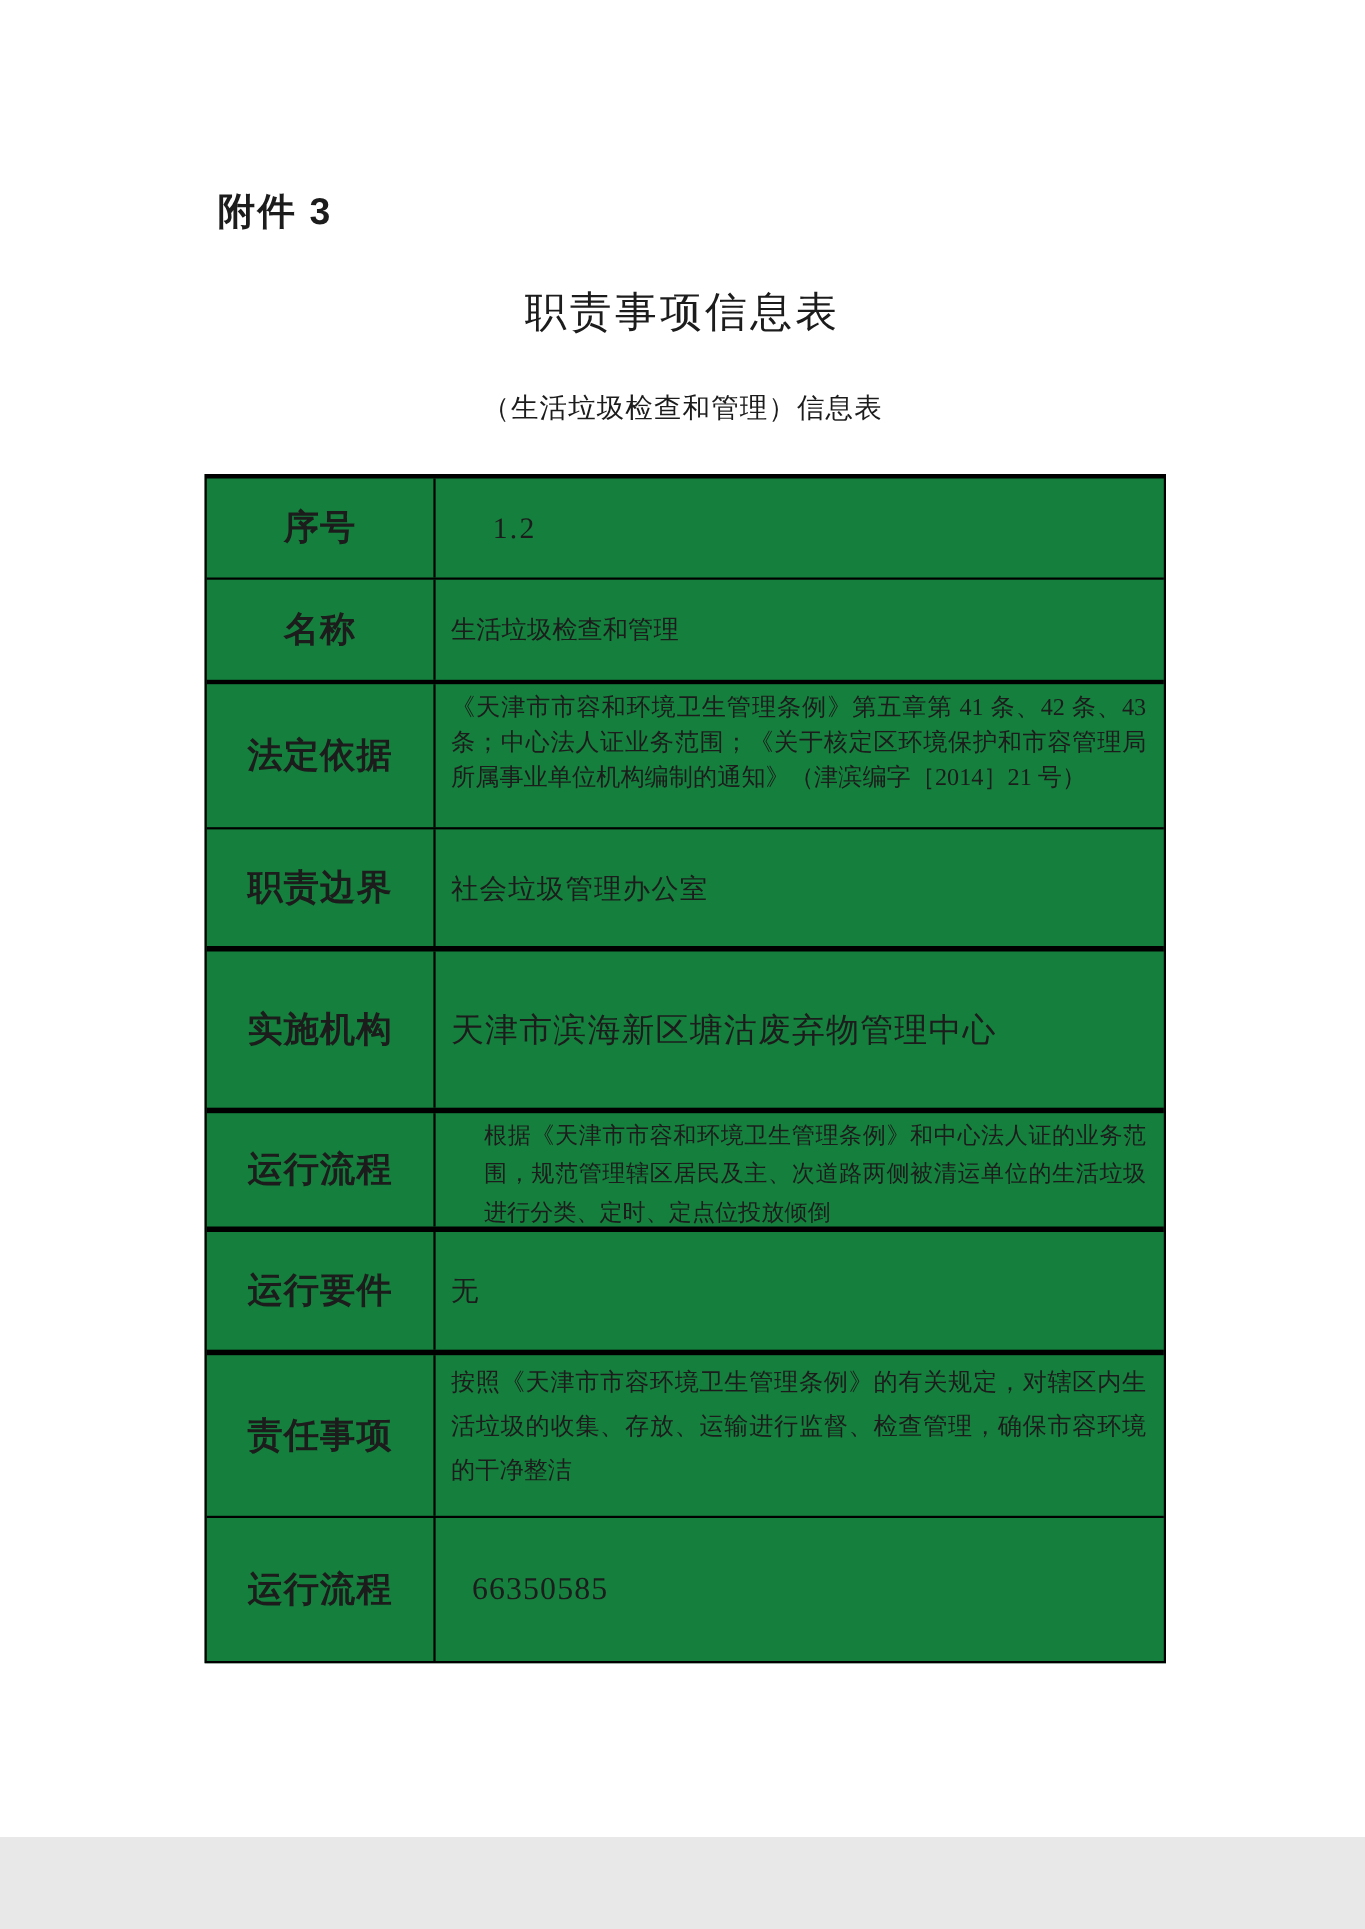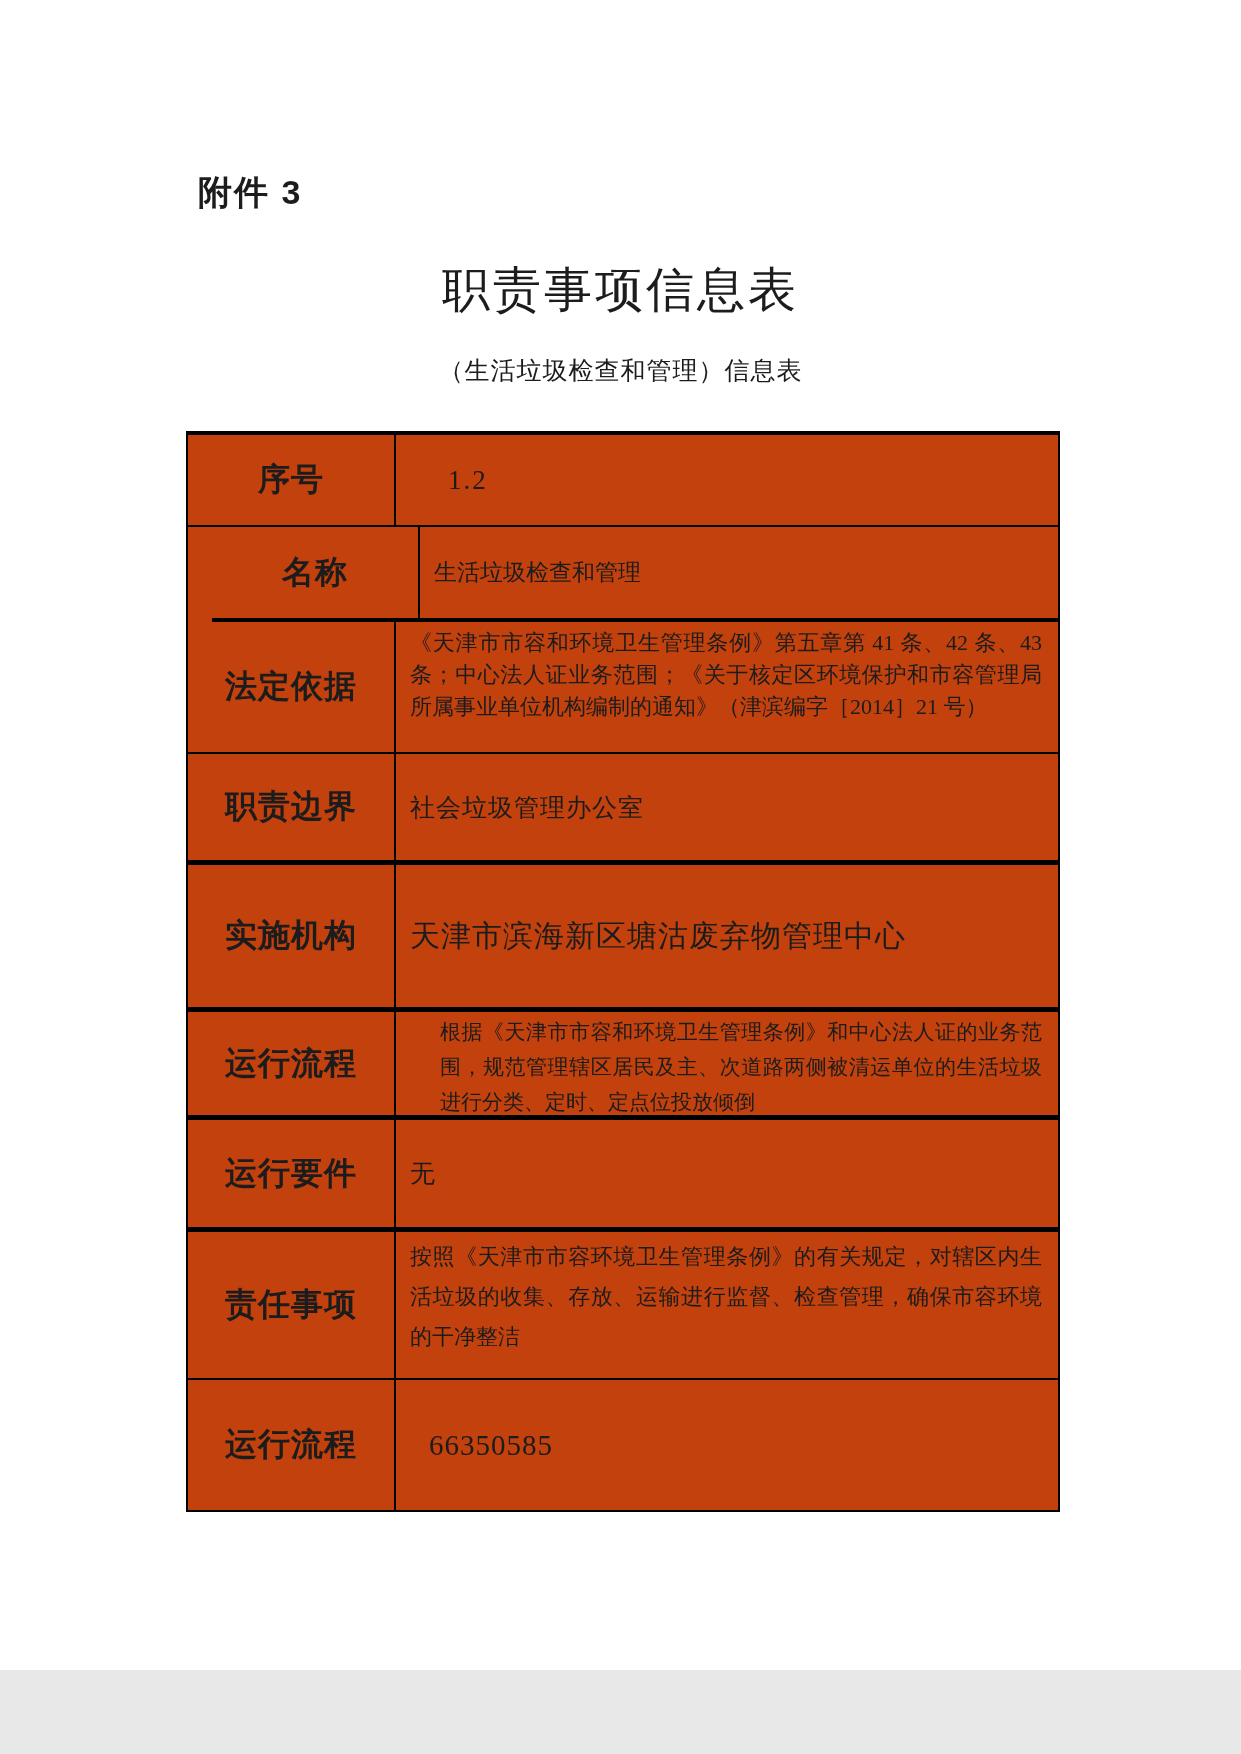--- a/index.html
+++ b/index.html
@@ -22,21 +22,21 @@
     font-size: 34px;
     font-weight: 600;
     letter-spacing: 2px;
   }
   .doc-title {
     position: absolute;
     left: 0;
     top: 258px;
     width: 1241px;
     text-align: center;
-    font-size: 48px;
+    font-size: 38px;
     font-weight: 500;
     letter-spacing: 3px;
   }
   .doc-subtitle {
     position: absolute;
     left: 0;
     top: 354px;
     width: 1241px;
     text-align: center;
     font-size: 25px;
@@ -47,21 +47,21 @@
   .doc-table {
     position: absolute;
     left: 186px;
     top: 431px;
     width: 874px;
     box-sizing: border-box;
     border-top: 4px solid #000;
     border-bottom: 2px solid #000;
     border-left: 2px solid #000;
     border-right: 2px solid #000;
-    background: #c2410c;
+    background: #15803d;
   }
   .trow {
     display: flex;
     box-sizing: border-box;
     border-bottom: 2px solid #000;
   }
   .trow:last-child { border-bottom: none; }
   .trow.b-thick { border-bottom-width: 5px; }
   .trow.b-med   { border-bottom-width: 4px; }
 
@@ -95,21 +95,21 @@
   .v-legal    { font-size: 22px; line-height: 32px; padding-top: 5px; text-align: justify; }
   .v-agency   { font-size: 30px; letter-spacing: 1px; }
   .v-boundary { font-size: 25px; letter-spacing: 1px; }
   .v-process  { font-size: 21px; line-height: 35px; padding-top: 3px; text-align: justify; padding-left: 44px; }
   .v-none     { font-size: 25px; }
   .v-duty     { font-size: 22px; line-height: 40px; padding-top: 5px; text-align: justify; }
   .v-phone    { font-size: 29px; padding-left: 33px; letter-spacing: 1px; }
 
   
   .r1 { height: 92px; }
-  .r2 { height: 95px; margin-left: 24px; }
+  .r2 { height: 95px; }
   .r3 { height: 132px; }
   .r4 { height: 147px; }
   .r5 { height: 111px; }
   .r6 { height: 108px; }
   .r7 { height: 112px; }
   .r8 { height: 148px; }
   .r9 { height: 130px; }
 </style>
 </head>
 <body>

